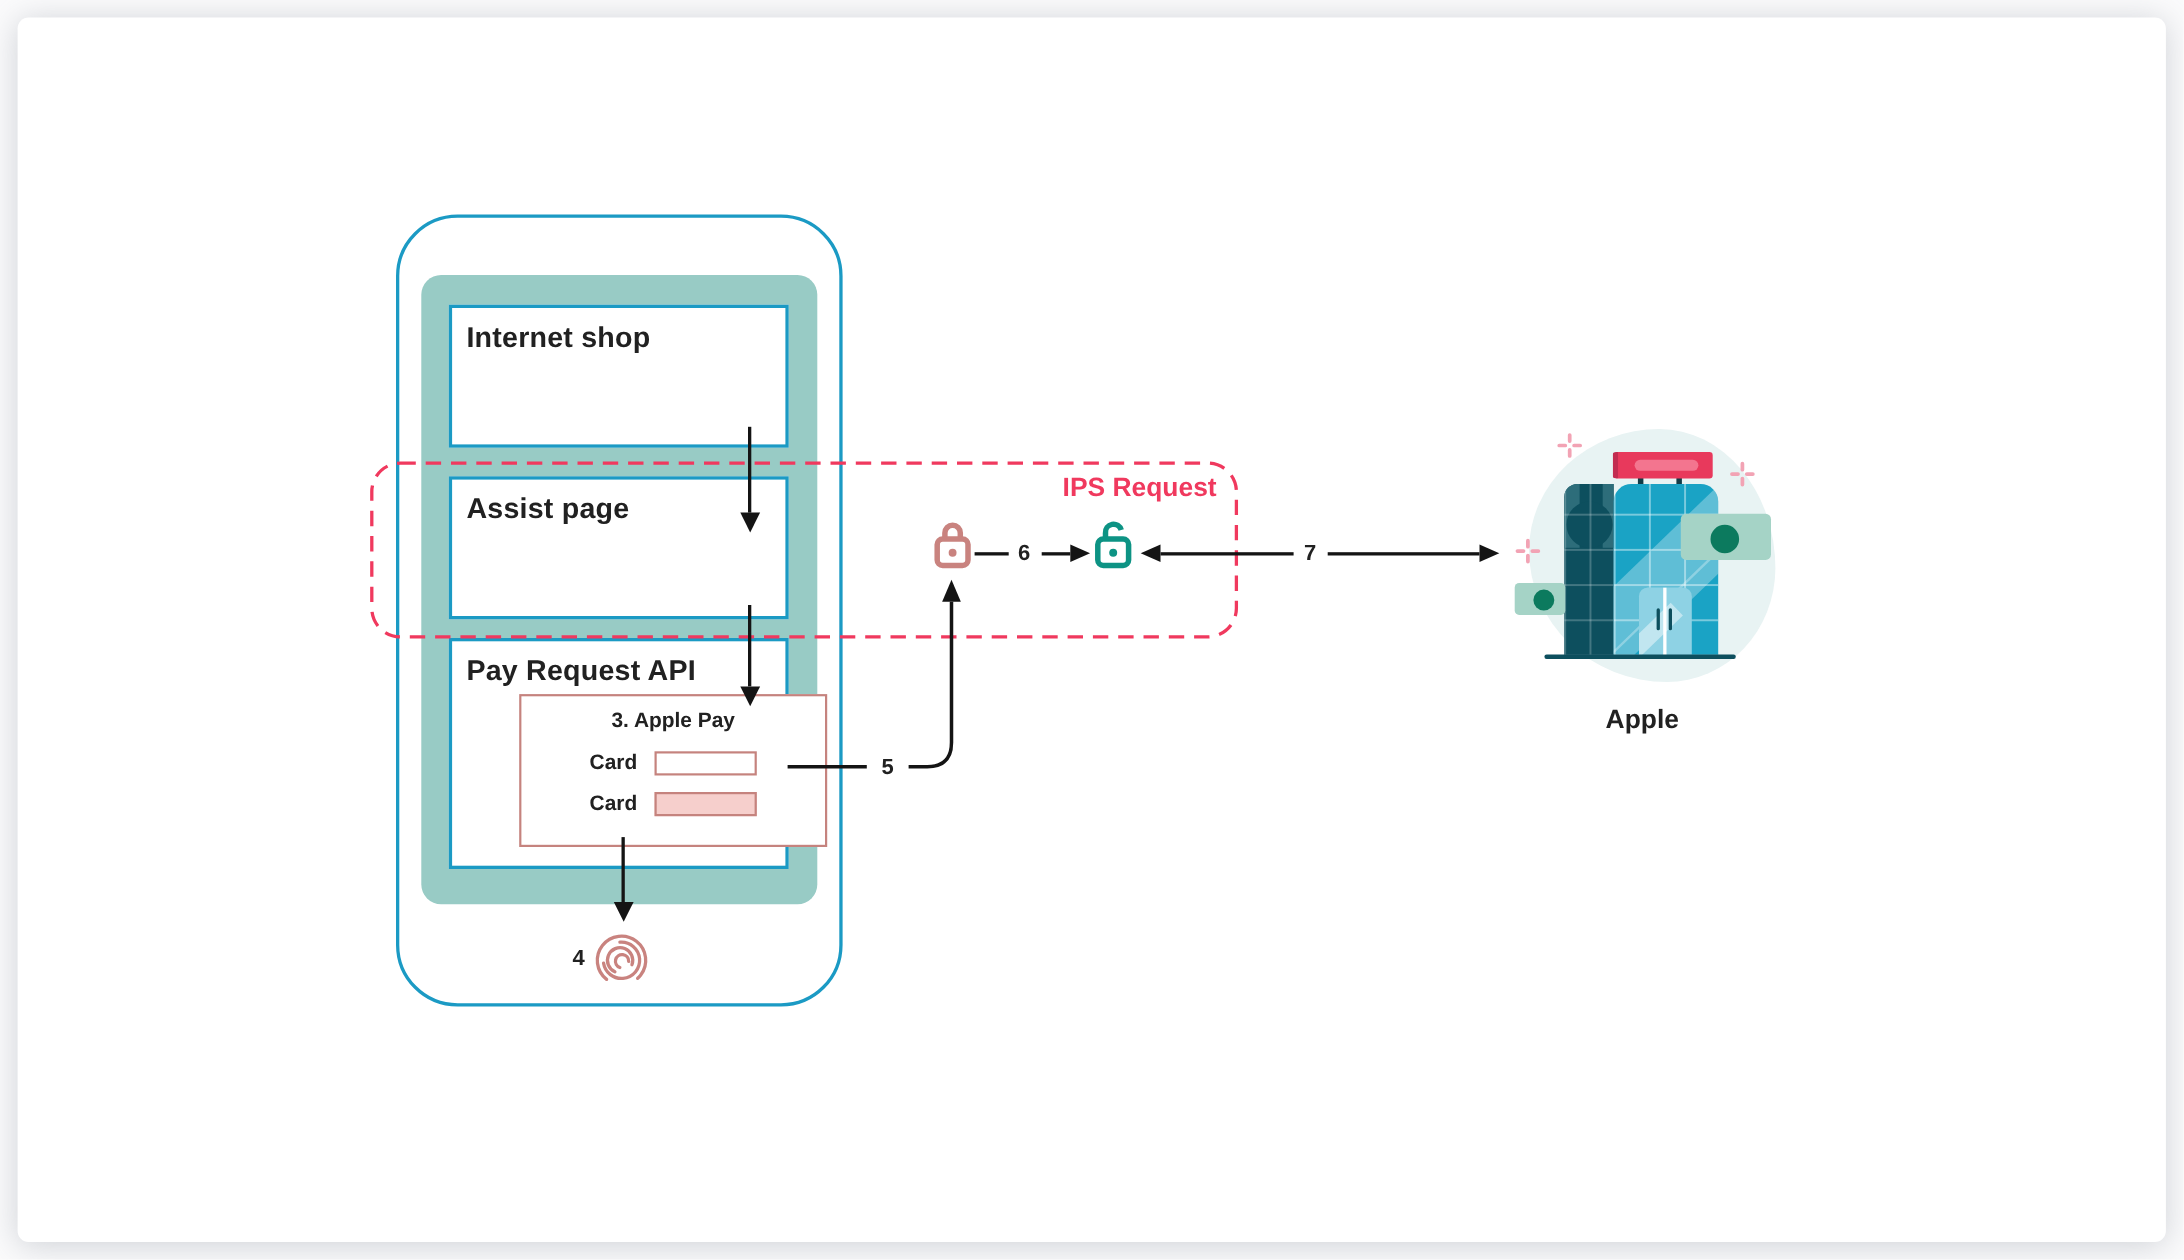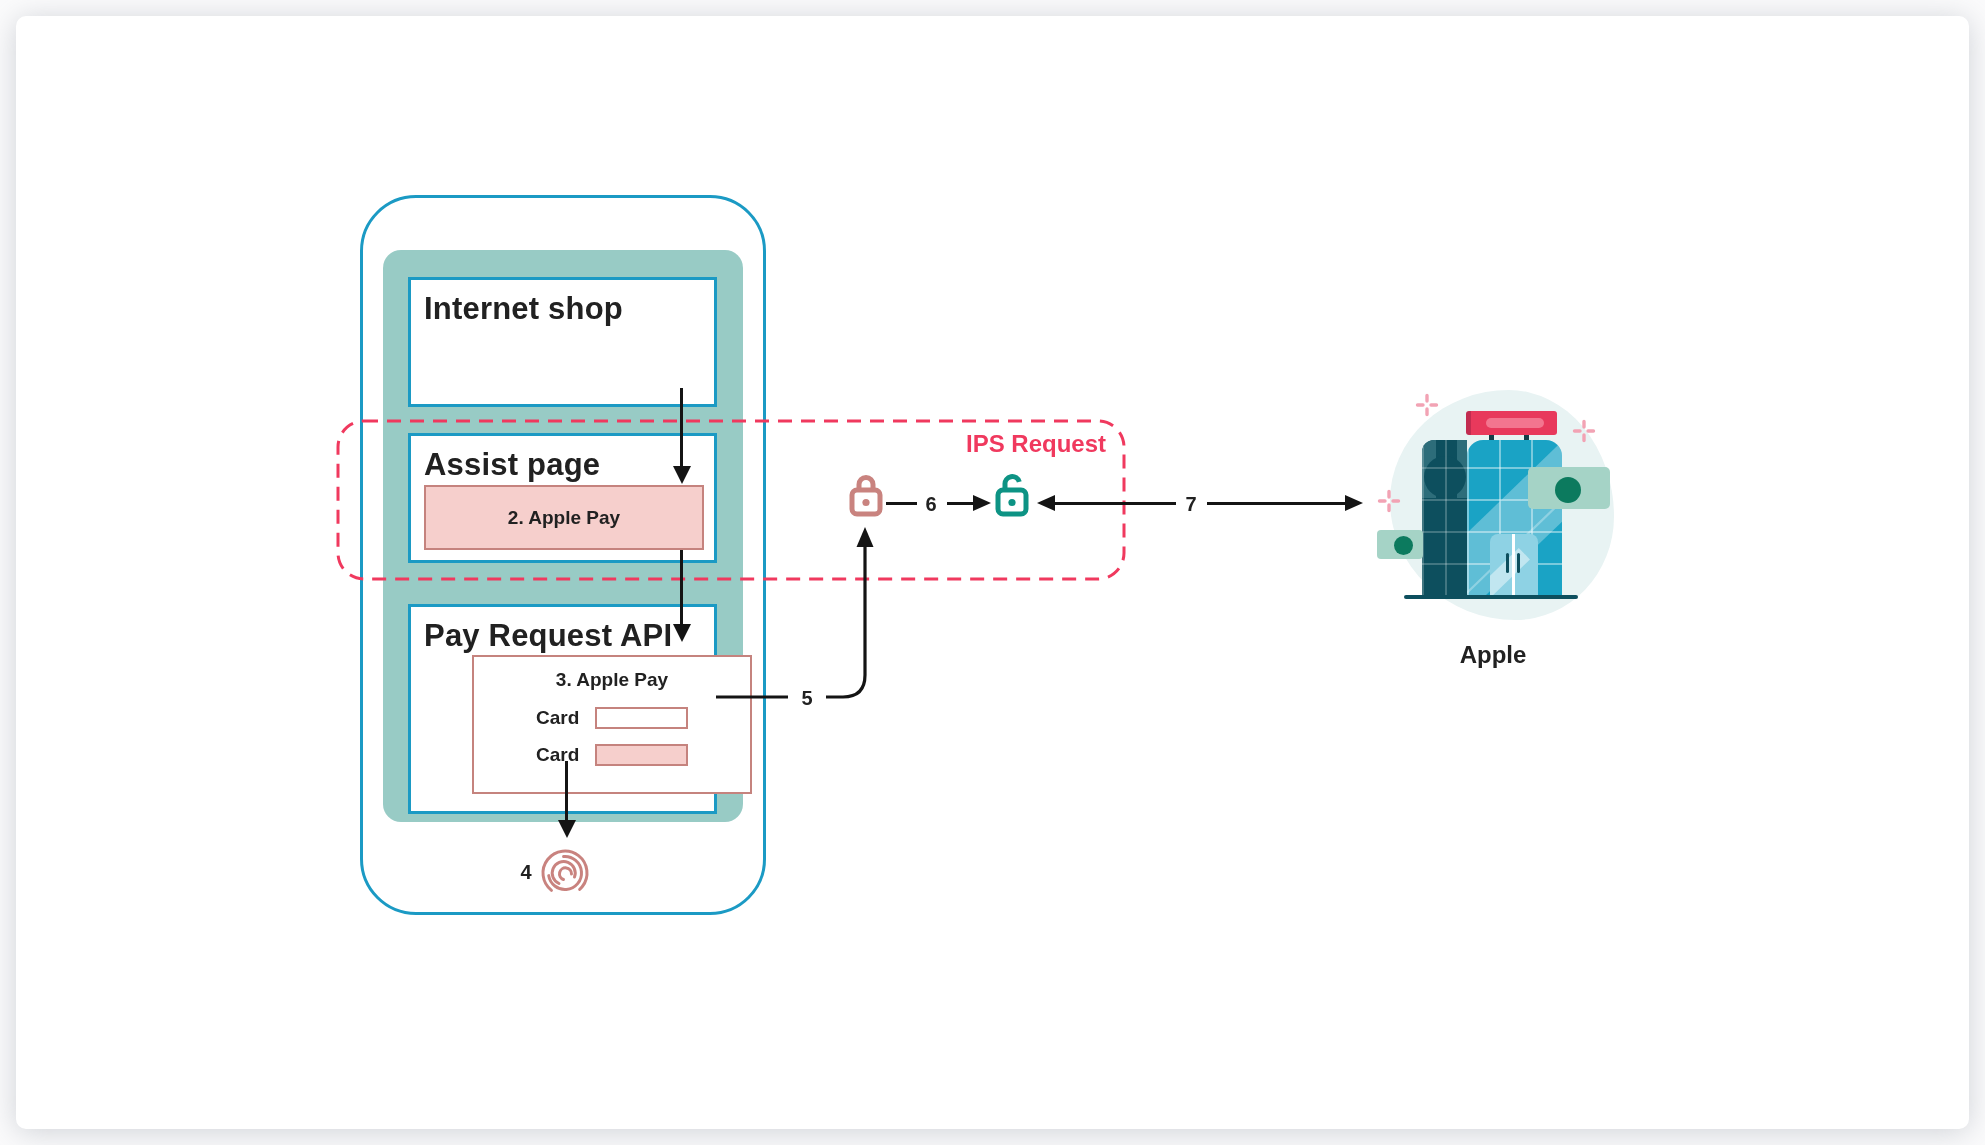--- a/index.html
+++ b/index.html
@@ -10,24 +10,24 @@
         box-shadow:0 3px 30px rgba(105,115,130,.30);}
 
   
   .phone{left:360px;top:195px;width:406px;height:720px;background:#fff;
          border:3px solid var(--phone-border);border-radius:56px;box-sizing:border-box;}
   .deck{left:383px;top:250px;width:360px;height:572px;background:var(--panel-teal);border-radius:18px;}
 
   
   .box{left:408px;width:309px;background:#fff;border:3px solid var(--box-border);
        box-sizing:border-box;position:absolute;}
-  .box h2{margin:11px 0 0 13px;font-size:31px;font-weight:700;color:var(--text);letter-spacing:.2px;}
+  .box h2{margin:11px 0 0 13px;font-size:26px;font-weight:700;color:var(--text);letter-spacing:.2px;}
   .box-shop{top:277px;height:130px;}
   .box-payment{top:433px;height:130px;}
-  .box-api{top:604px;height:210px;}
+  .box-api{top:580px;height:210px;}
   .btn{position:absolute;left:13px;width:280px;display:flex;align-items:center;justify-content:center;
        font-size:19px;font-weight:700;color:var(--text);box-sizing:border-box;}
   .btn-pay{top:48px;height:60px;background:var(--pay-fill);border:2px solid var(--pay-border);}
   .btn-applepay{top:49px;height:65px;background:var(--applepay-fill);border:2px solid var(--applepay-border);}
   .sheet{position:absolute;left:13px;top:48px;width:280px;height:139px;background:#fff;
          border:2px solid var(--applepay-border);box-sizing:border-box;margin-left:48px;}
   .sheet-title{margin-top:12px;text-align:center;font-size:19px;font-weight:700;}
   .crow{position:absolute;left:62px;display:flex;align-items:center;}
   .crow-1{top:50px;}
   .crow-2{top:87px;}
@@ -103,21 +103,20 @@
 
   <div class="abs phone"></div>
   <div class="abs deck"></div>
 
   <section class="box box-shop">
     <h2>Internet shop</h2>
   </section>
 
   <section class="box box-payment">
     <h2>Assist page</h2>
-    <div class="btn btn-applepay">2. Apple Pay</div>
   </section>
 
   <section class="box box-api">
     <h2>Pay Request API</h2>
     <div class="sheet">
       <div class="sheet-title">3. Apple Pay</div>
       <div class="crow crow-1">
         <span class="lbl">Card</span>
         <span class="field"></span>
       </div>

